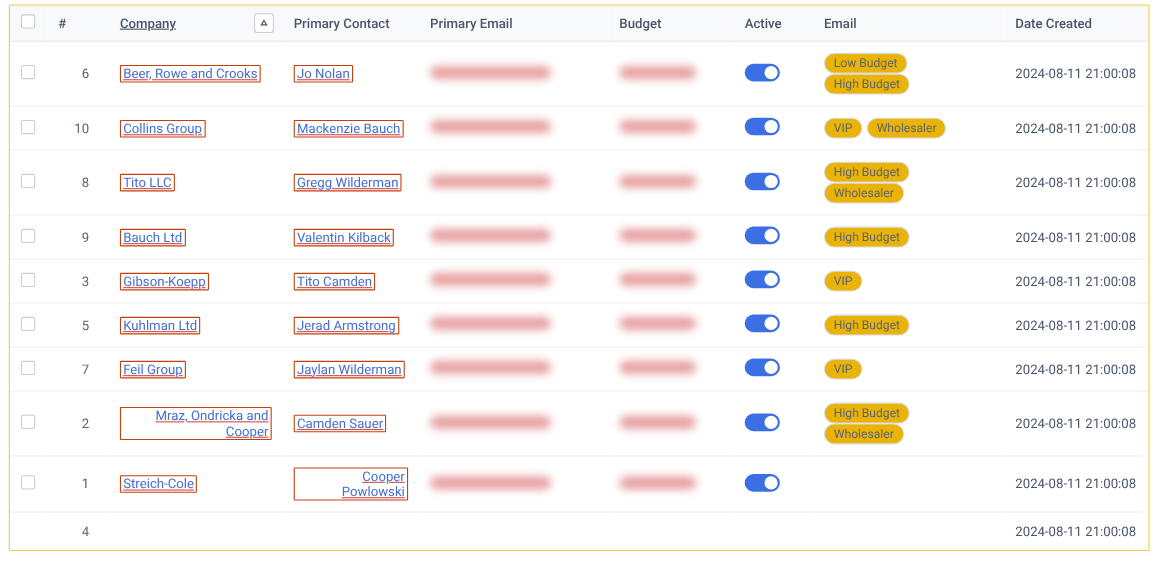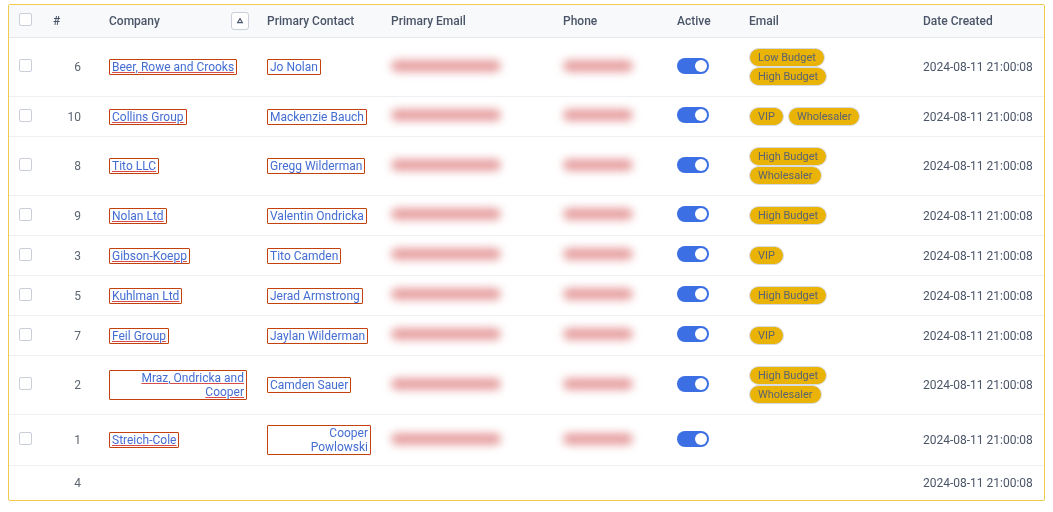--- a/index.html
+++ b/index.html
@@ -29,20 +29,21 @@
     text-align: left;
     font-weight: 500;
     color: #4a5568;
     padding: 8px 10px;
     border-bottom: 1px solid #e6e8ee;
     font-size: 12px;
     position: relative;
   }
   th.sortable {
     cursor: pointer;
+    text-decoration: underline;
   }
   .sort-box {
     position: absolute;
     right: 8px;
     top: 50%;
     transform: translateY(-50%);
     width: 18px;
     height: 18px;
     border: 1px solid #c9ced8;
     border-radius: 3px;
@@ -80,21 +81,21 @@
     display: inline-block;
   }
   .link-col {
     display:inline-block;
     border:1px solid #c2410c;
     padding:0 2px;
     border-radius:1px;
     text-align:right;
   }
   .link-col.company { color:#446dd2; text-decoration:underline; text-decoration-color:#d94a4a; }
-  .link-col.contact { color:#446dd2; text-decoration-color:#d94a4a; }
+  .link-col.contact { color:#446dd2; text-decoration:underline; text-decoration-color:#d94a4a; }
   .blur {
     display:inline-block;
     height:12px;
     border-radius:6px;
     filter: blur(4px);
     background: #e7a1a2;
   }
   .blur.email { width: 110px; }
   .blur.phone { width: 70px; background:#e7a1a2; }
   .toggle {
@@ -150,21 +151,21 @@
       <th class="sortable">
         <span>Company</span>
         <span class="sort-box">
           <svg width="8" height="8" viewBox="0 0 10 10">
                 <path d="M5 2 L8 7 L2 7 Z" fill="none" stroke="#4a5568" stroke-width="1.4"></path>
               </svg>
         </span>
       </th>
       <th>Primary Contact</th>
       <th>Primary Email</th>
-      <th>Phone</th>
+      <th>Budget</th>
       <th>Active</th>
       <th>Email</th>
       <th>Date Created</th>
     </tr>
   </thead>
   <tbody id="tbody">
   <tr>
           <td><span class="checkbox"></span></td>
           <td class="num">6</td>
           <td><span class="link-col company">Beer, Rowe and Crooks</span></td>
@@ -193,22 +194,22 @@
           <td><span class="link-col contact">Gregg Wilderman</span></td>
           <td><span class="blur email"></span></td>
           <td><span class="blur phone"></span></td>
           <td><span class="toggle"></span></td>
           <td><span class="tag">High Budget</span><span class="tag">Wholesaler</span></td>
           <td>2024-08-11 21:00:08</td>
         </tr>
         <tr>
           <td><span class="checkbox"></span></td>
           <td class="num">9</td>
-          <td><span class="link-col company">Nolan Ltd</span></td>
-          <td><span class="link-col contact">Valentin Ondricka</span></td>
+          <td><span class="link-col company">Bauch Ltd</span></td>
+          <td><span class="link-col contact">Valentin Kilback</span></td>
           <td><span class="blur email"></span></td>
           <td><span class="blur phone"></span></td>
           <td><span class="toggle"></span></td>
           <td><span class="tag">High Budget</span></td>
           <td>2024-08-11 21:00:08</td>
         </tr>
         <tr>
           <td><span class="checkbox"></span></td>
           <td class="num">3</td>
           <td><span class="link-col company">Gibson-Koepp</span></td>

